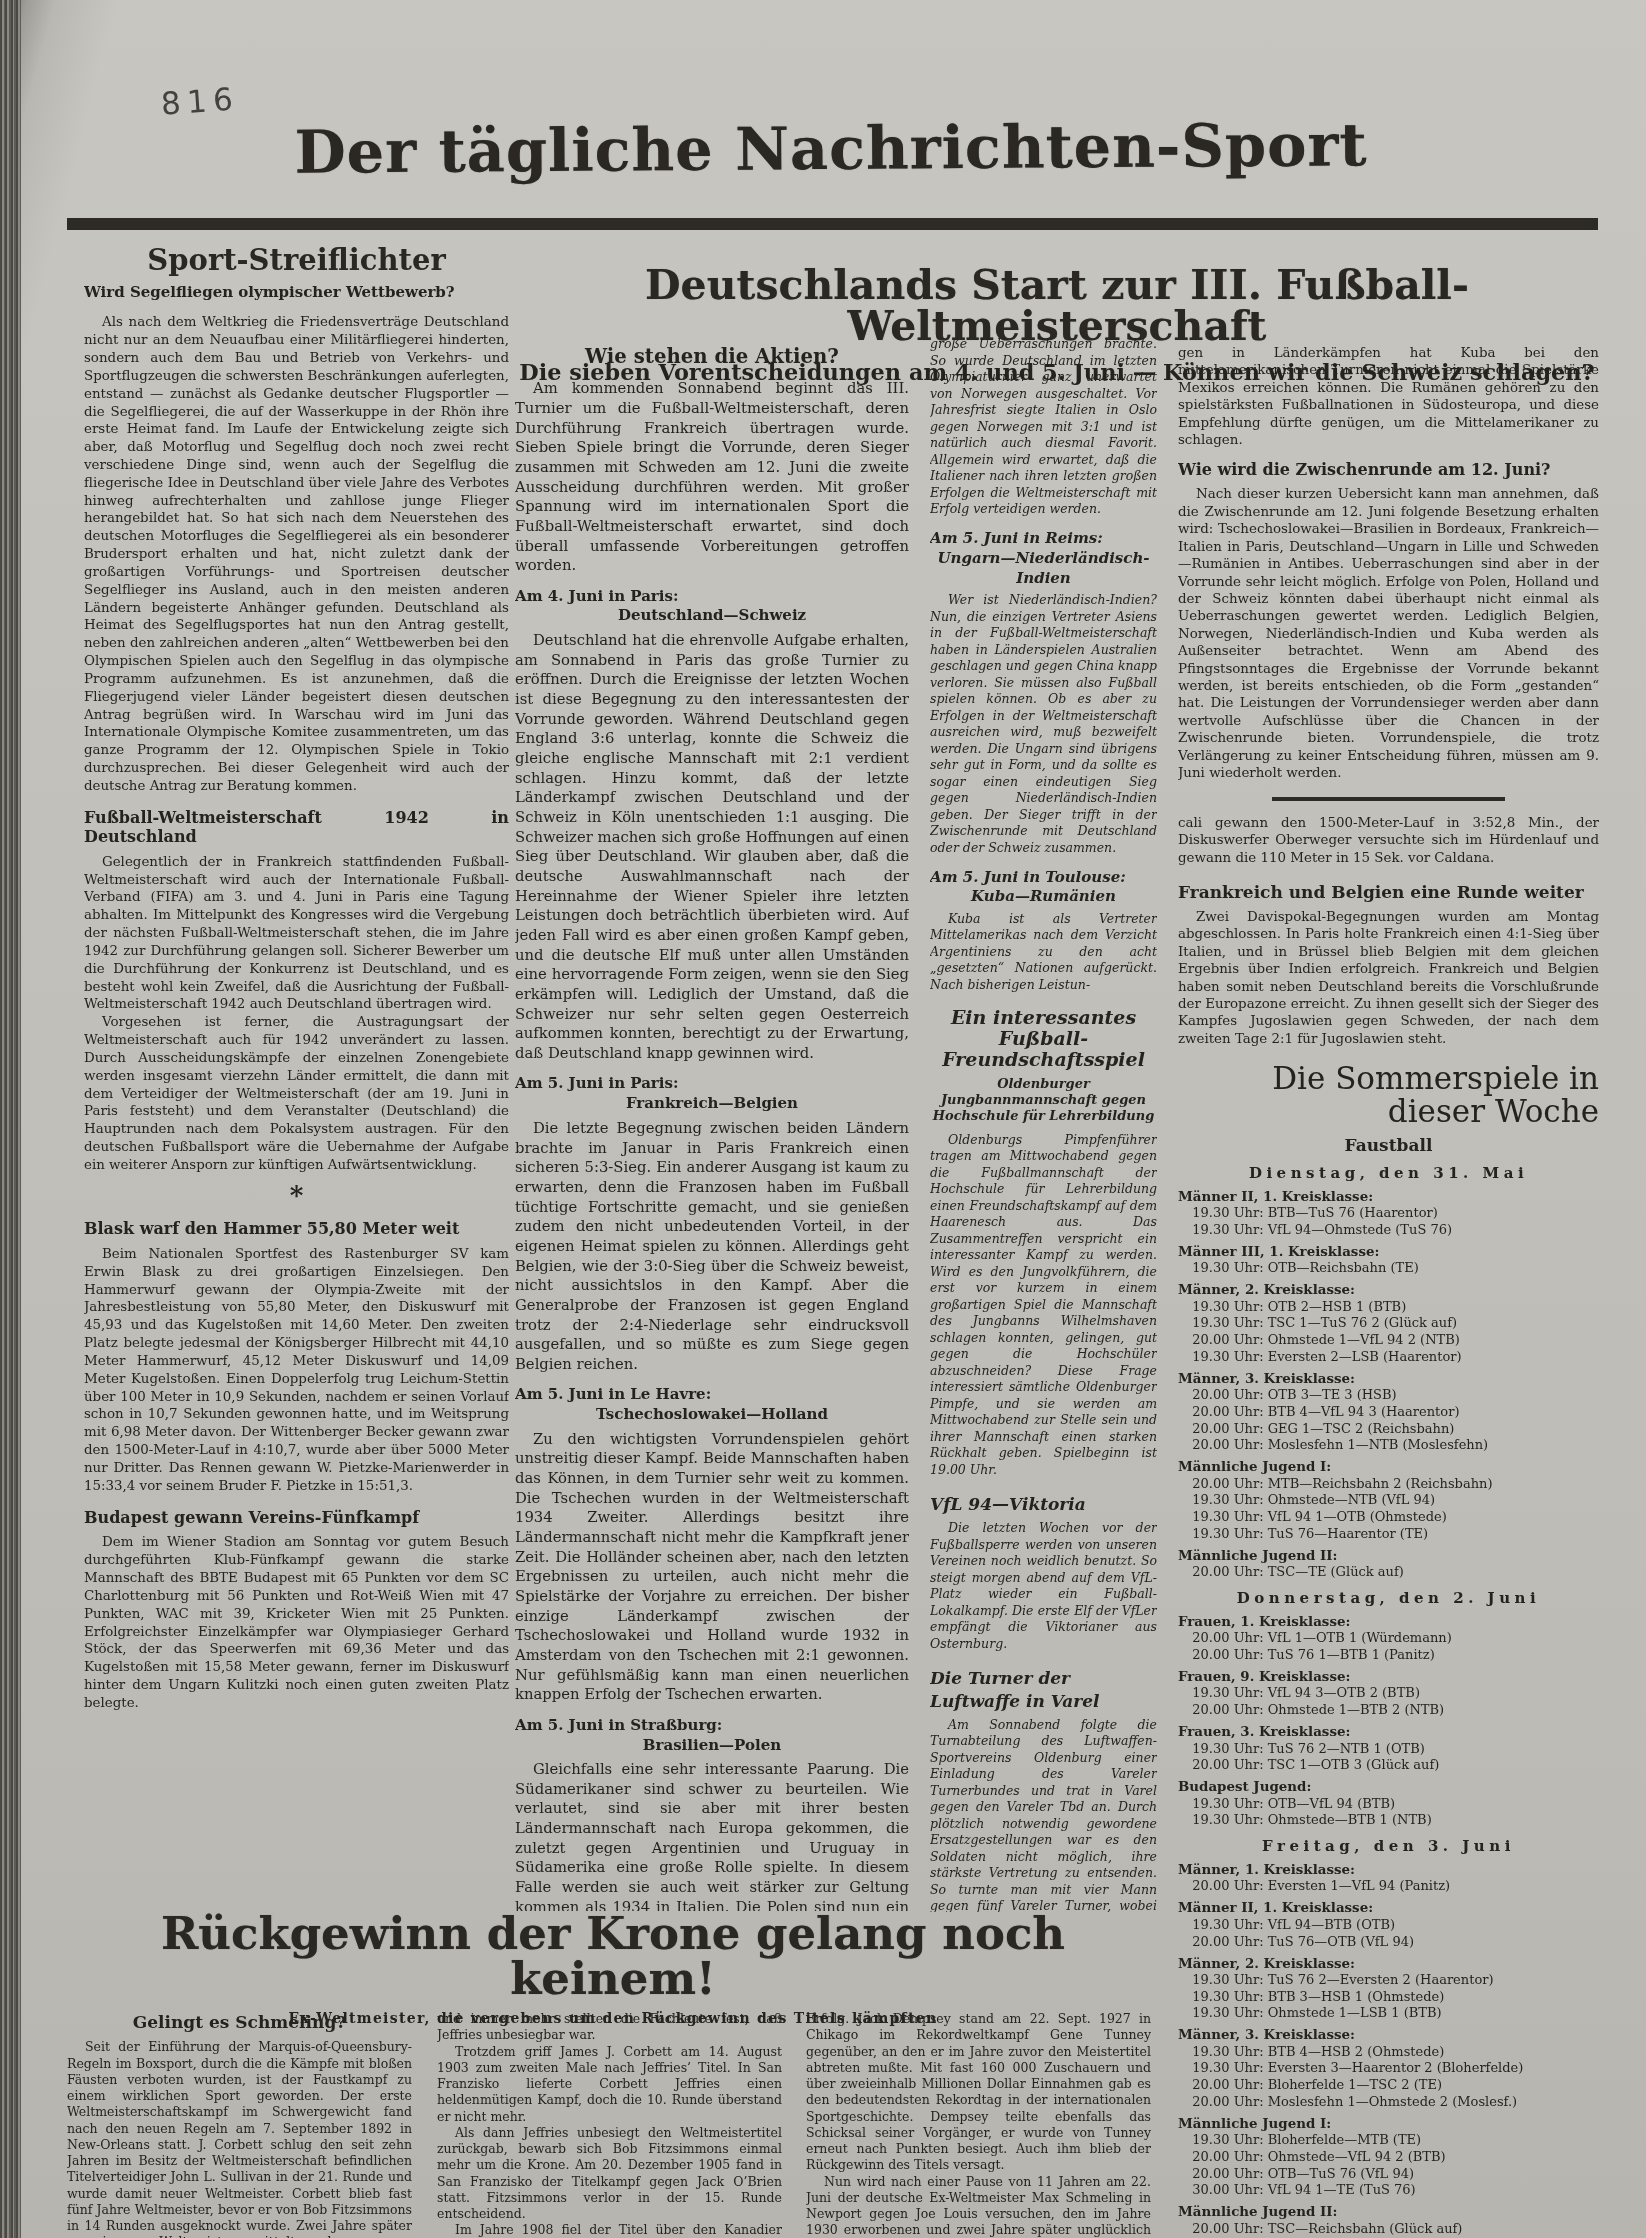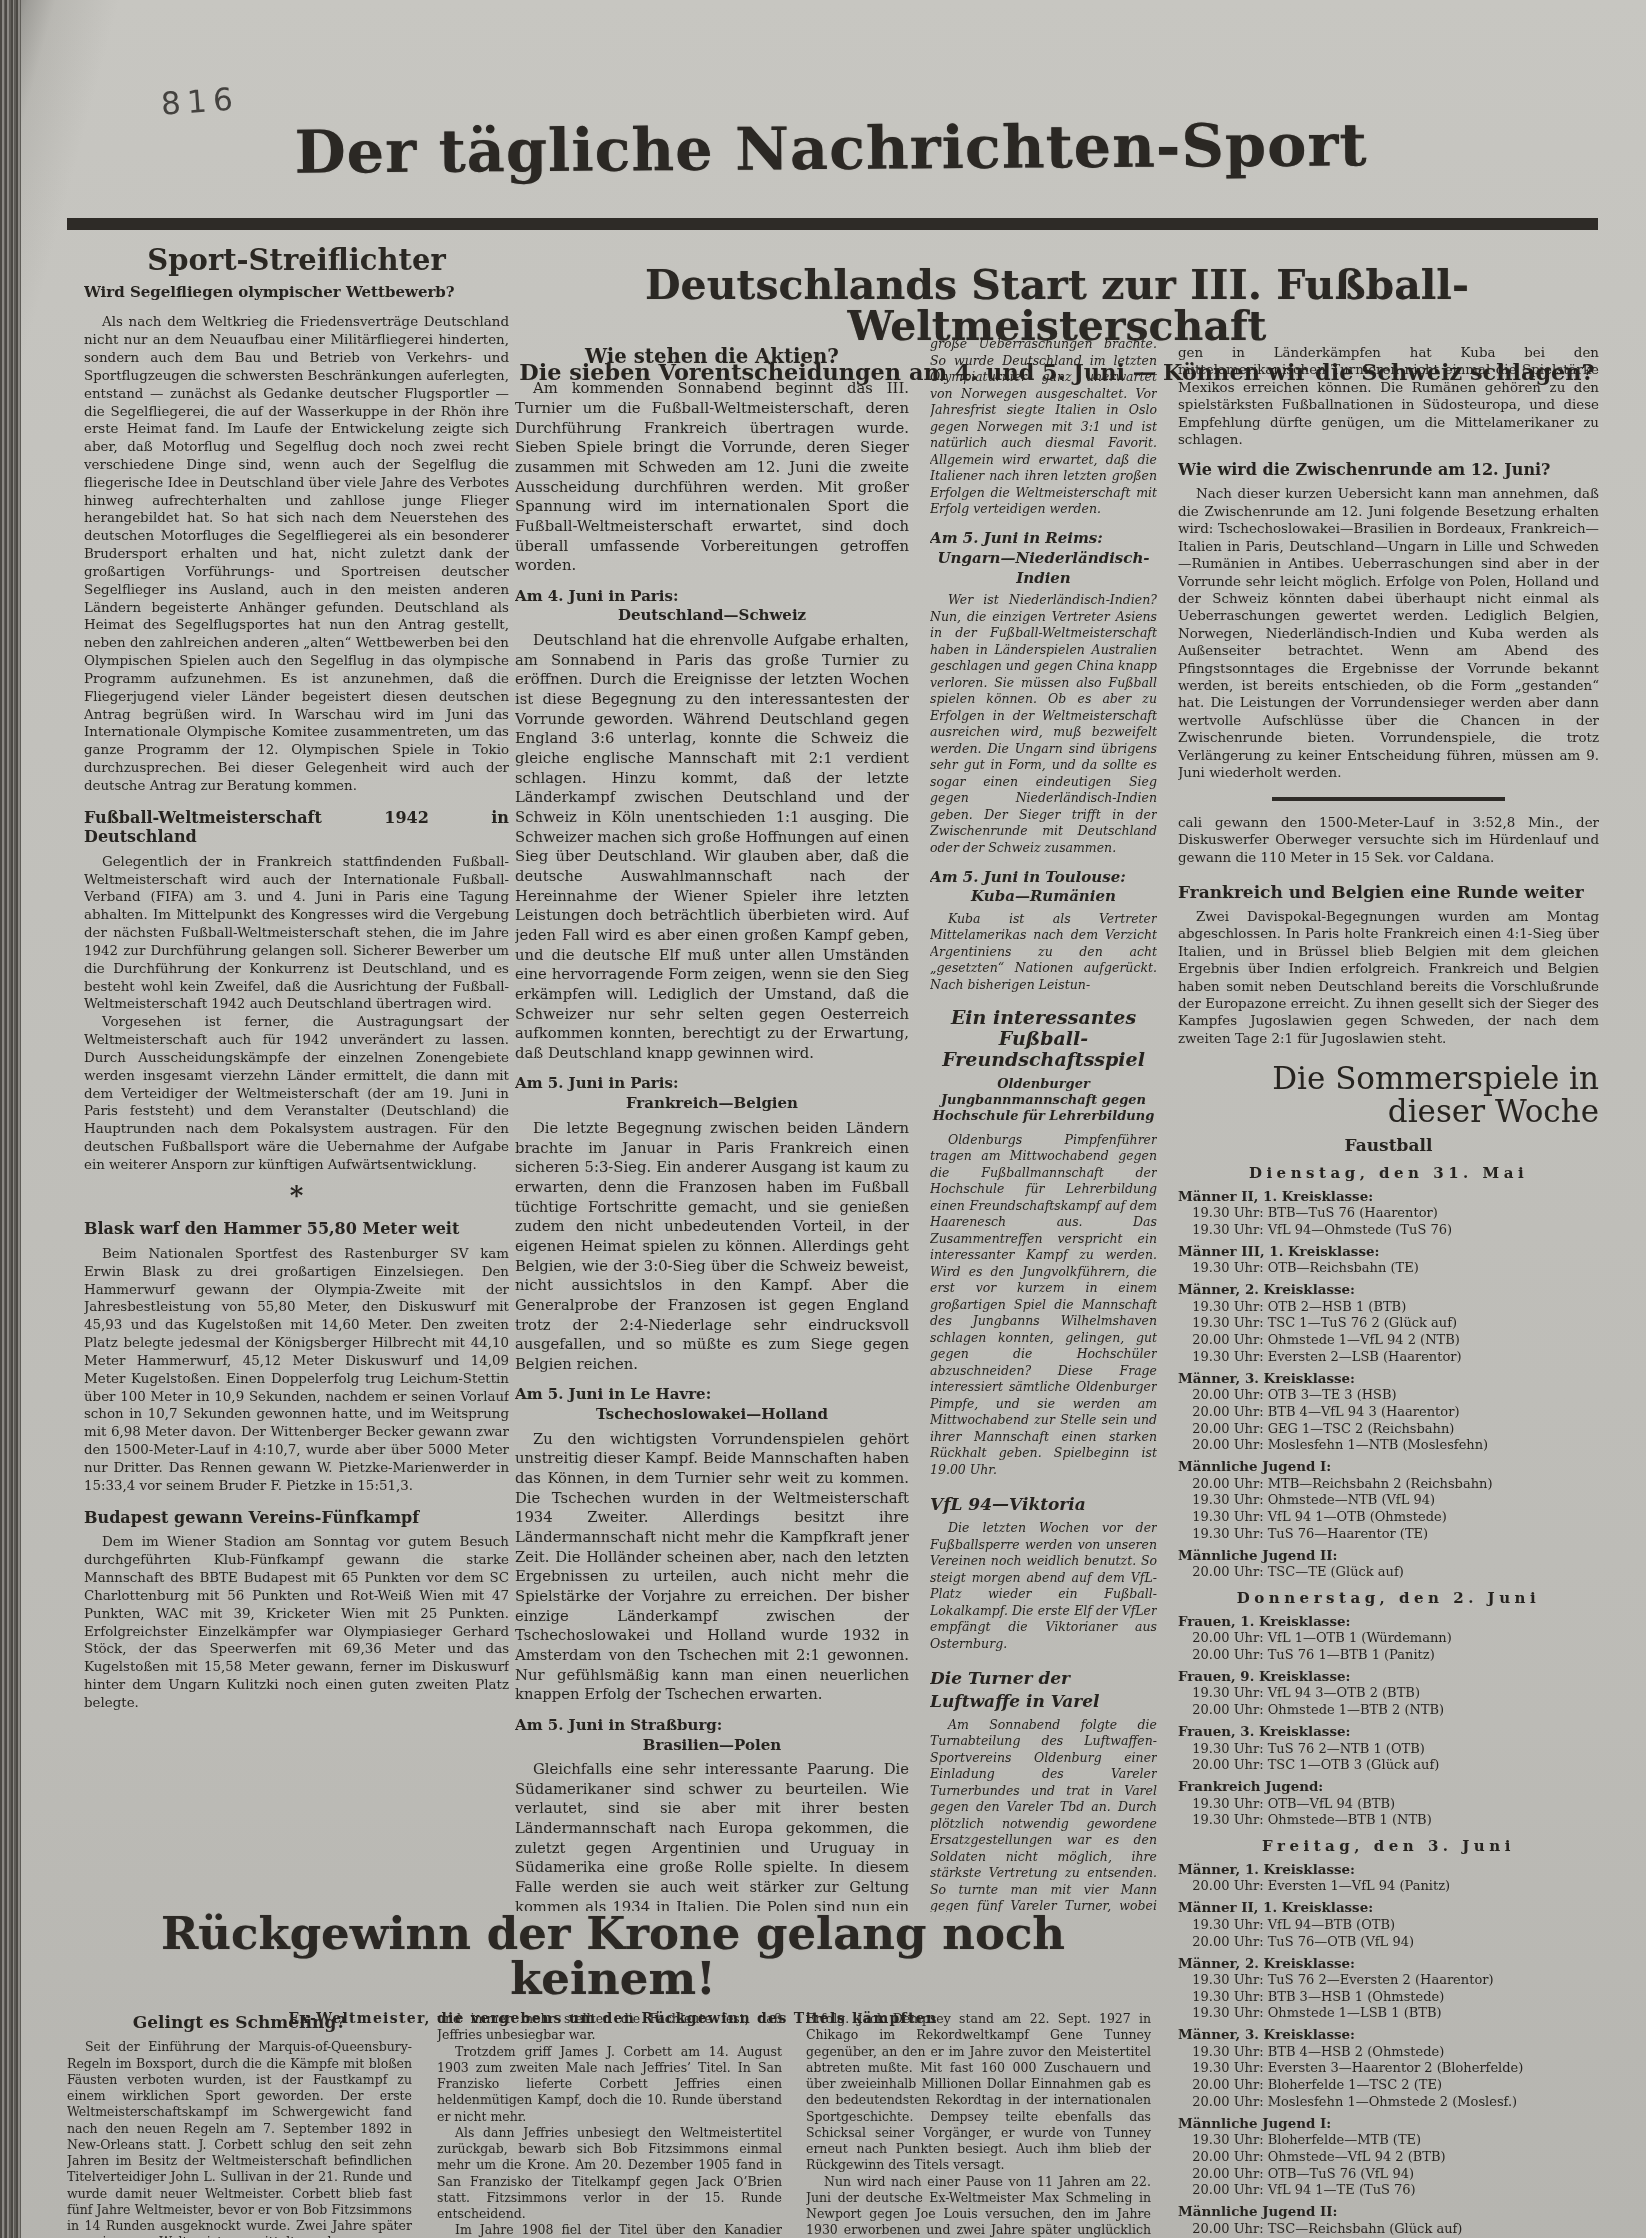--- a/index.html
+++ b/index.html
@@ -180,21 +180,21 @@
     <div class="day-head">Donnerstag, den 2. Juni</div>
     <div class="grp">Frauen, 1. Kreisklasse:</div>
     <div class="game">20.00 Uhr: VfL 1—OTB 1 (Würdemann)</div>
     <div class="game">20.00 Uhr: TuS 76 1—BTB 1 (Panitz)</div>
     <div class="grp">Frauen, 9. Kreisklasse:</div>
     <div class="game">19.30 Uhr: VfL 94 3—OTB 2 (BTB)</div>
     <div class="game">20.00 Uhr: Ohmstede 1—BTB 2 (NTB)</div>
     <div class="grp">Frauen, 3. Kreisklasse:</div>
     <div class="game">19.30 Uhr: TuS 76 2—NTB 1 (OTB)</div>
     <div class="game">20.00 Uhr: TSC 1—OTB 3 (Glück auf)</div>
-    <div class="grp">Frankreich Jugend:</div>
+    <div class="grp">Budapest Jugend:</div>
     <div class="game">19.30 Uhr: OTB—VfL 94 (BTB)</div>
     <div class="game">19.30 Uhr: Ohmstede—BTB 1 (NTB)</div>
 
     <div class="day-head">Freitag, den 3. Juni</div>
     <div class="grp">Männer, 1. Kreisklasse:</div>
     <div class="game">20.00 Uhr: Eversten 1—VfL 94 (Panitz)</div>
     <div class="grp">Männer II, 1. Kreisklasse:</div>
     <div class="game">19.30 Uhr: VfL 94—BTB (OTB)</div>
     <div class="game">20.00 Uhr: TuS 76—OTB (VfL 94)</div>
     <div class="grp">Männer, 2. Kreisklasse:</div>
@@ -203,21 +203,21 @@
     <div class="game">19.30 Uhr: Ohmstede 1—LSB 1 (BTB)</div>
     <div class="grp">Männer, 3. Kreisklasse:</div>
     <div class="game">19.30 Uhr: BTB 4—HSB 2 (Ohmstede)</div>
     <div class="game">19.30 Uhr: Eversten 3—Haarentor 2 (Bloherfelde)</div>
     <div class="game">20.00 Uhr: Bloherfelde 1—TSC 2 (TE)</div>
     <div class="game">20.00 Uhr: Moslesfehn 1—Ohmstede 2 (Moslesf.)</div>
     <div class="grp">Männliche Jugend I:</div>
     <div class="game">19.30 Uhr: Bloherfelde—MTB (TE)</div>
     <div class="game">20.00 Uhr: Ohmstede—VfL 94 2 (BTB)</div>
     <div class="game">20.00 Uhr: OTB—TuS 76 (VfL 94)</div>
-    <div class="game">20.00 Uhr: VfL 94 1—TE (TuS 76)</div>
+    <div class="game">30.00 Uhr: VfL 94 1—TE (TuS 76)</div>
     <div class="grp">Männliche Jugend II:</div>
     <div class="game">20.00 Uhr: TSC—Reichsbahn (Glück auf)</div>
     <div class="game">19.30 Uhr: TE—Haarentor (Moslesfehn)</div>
 
   </div>
 
   <div class="col" id="box-head">
     <h1 class="box-headline">Rückgewinn der Krone gelang noch keinem!</h1>
     <div class="box-deck">Ex-Weltmeister, die vergebens um den Rückgewinn des Titels kämpften</div>
   </div>

